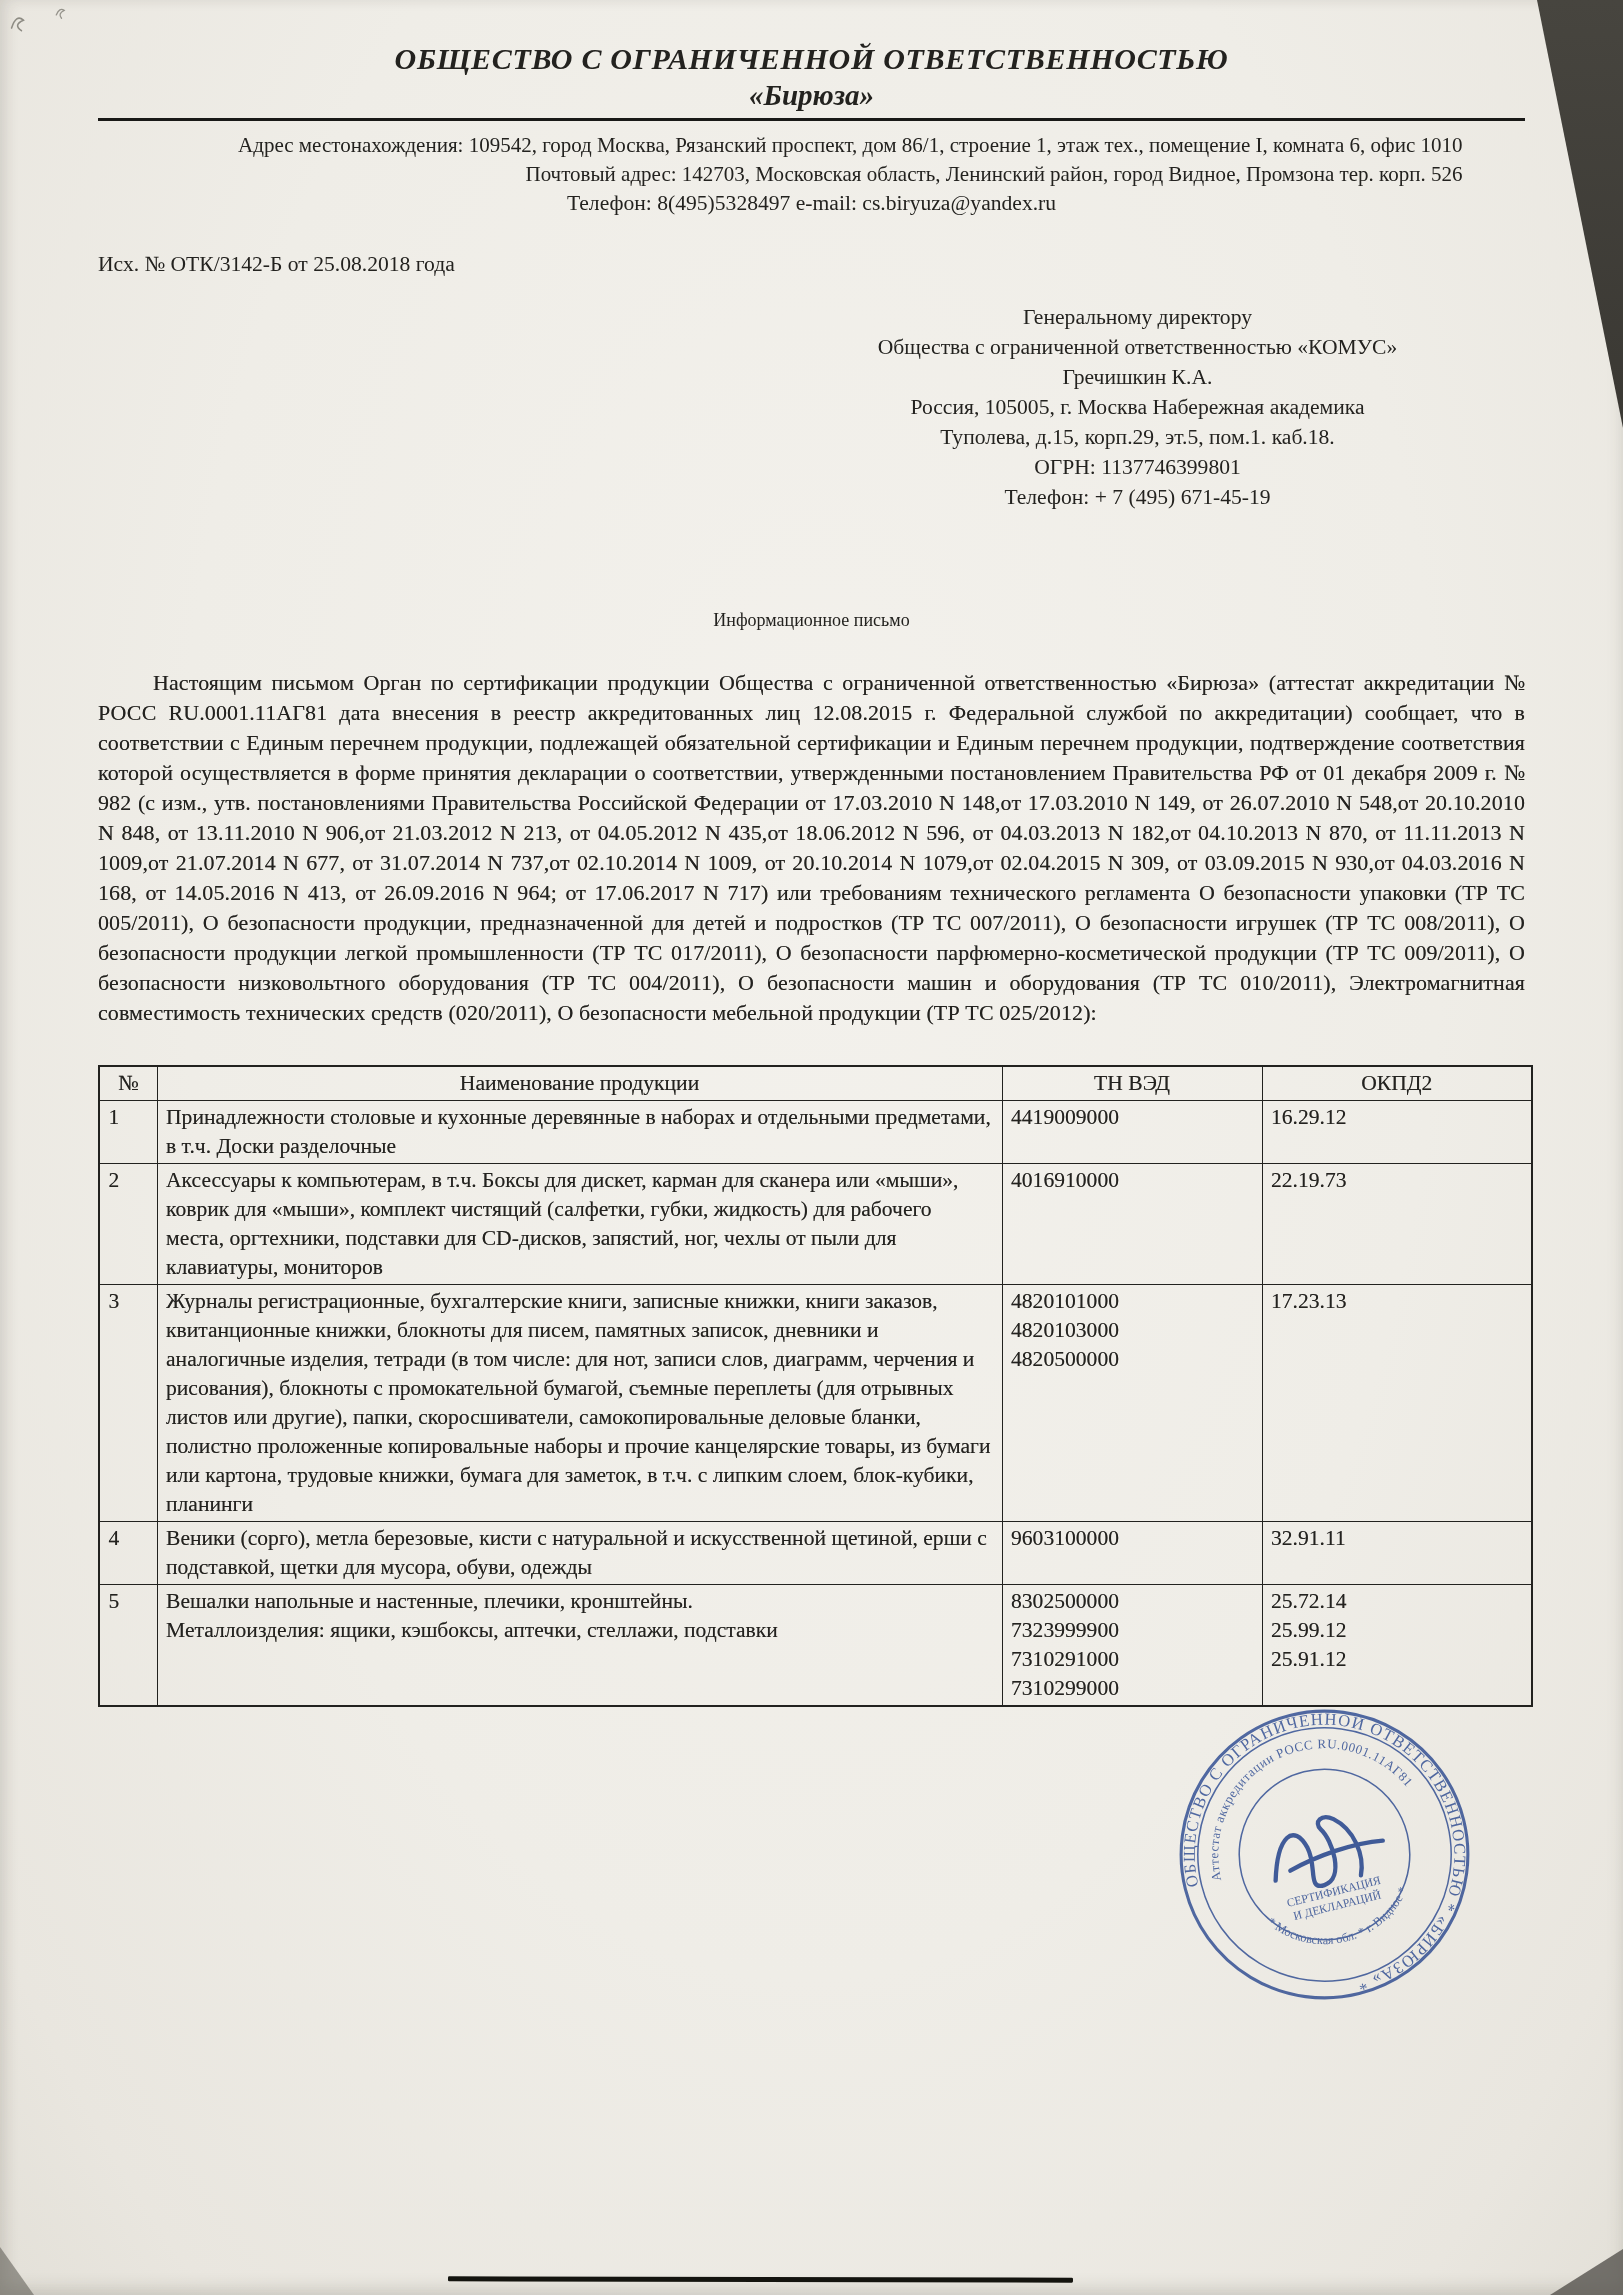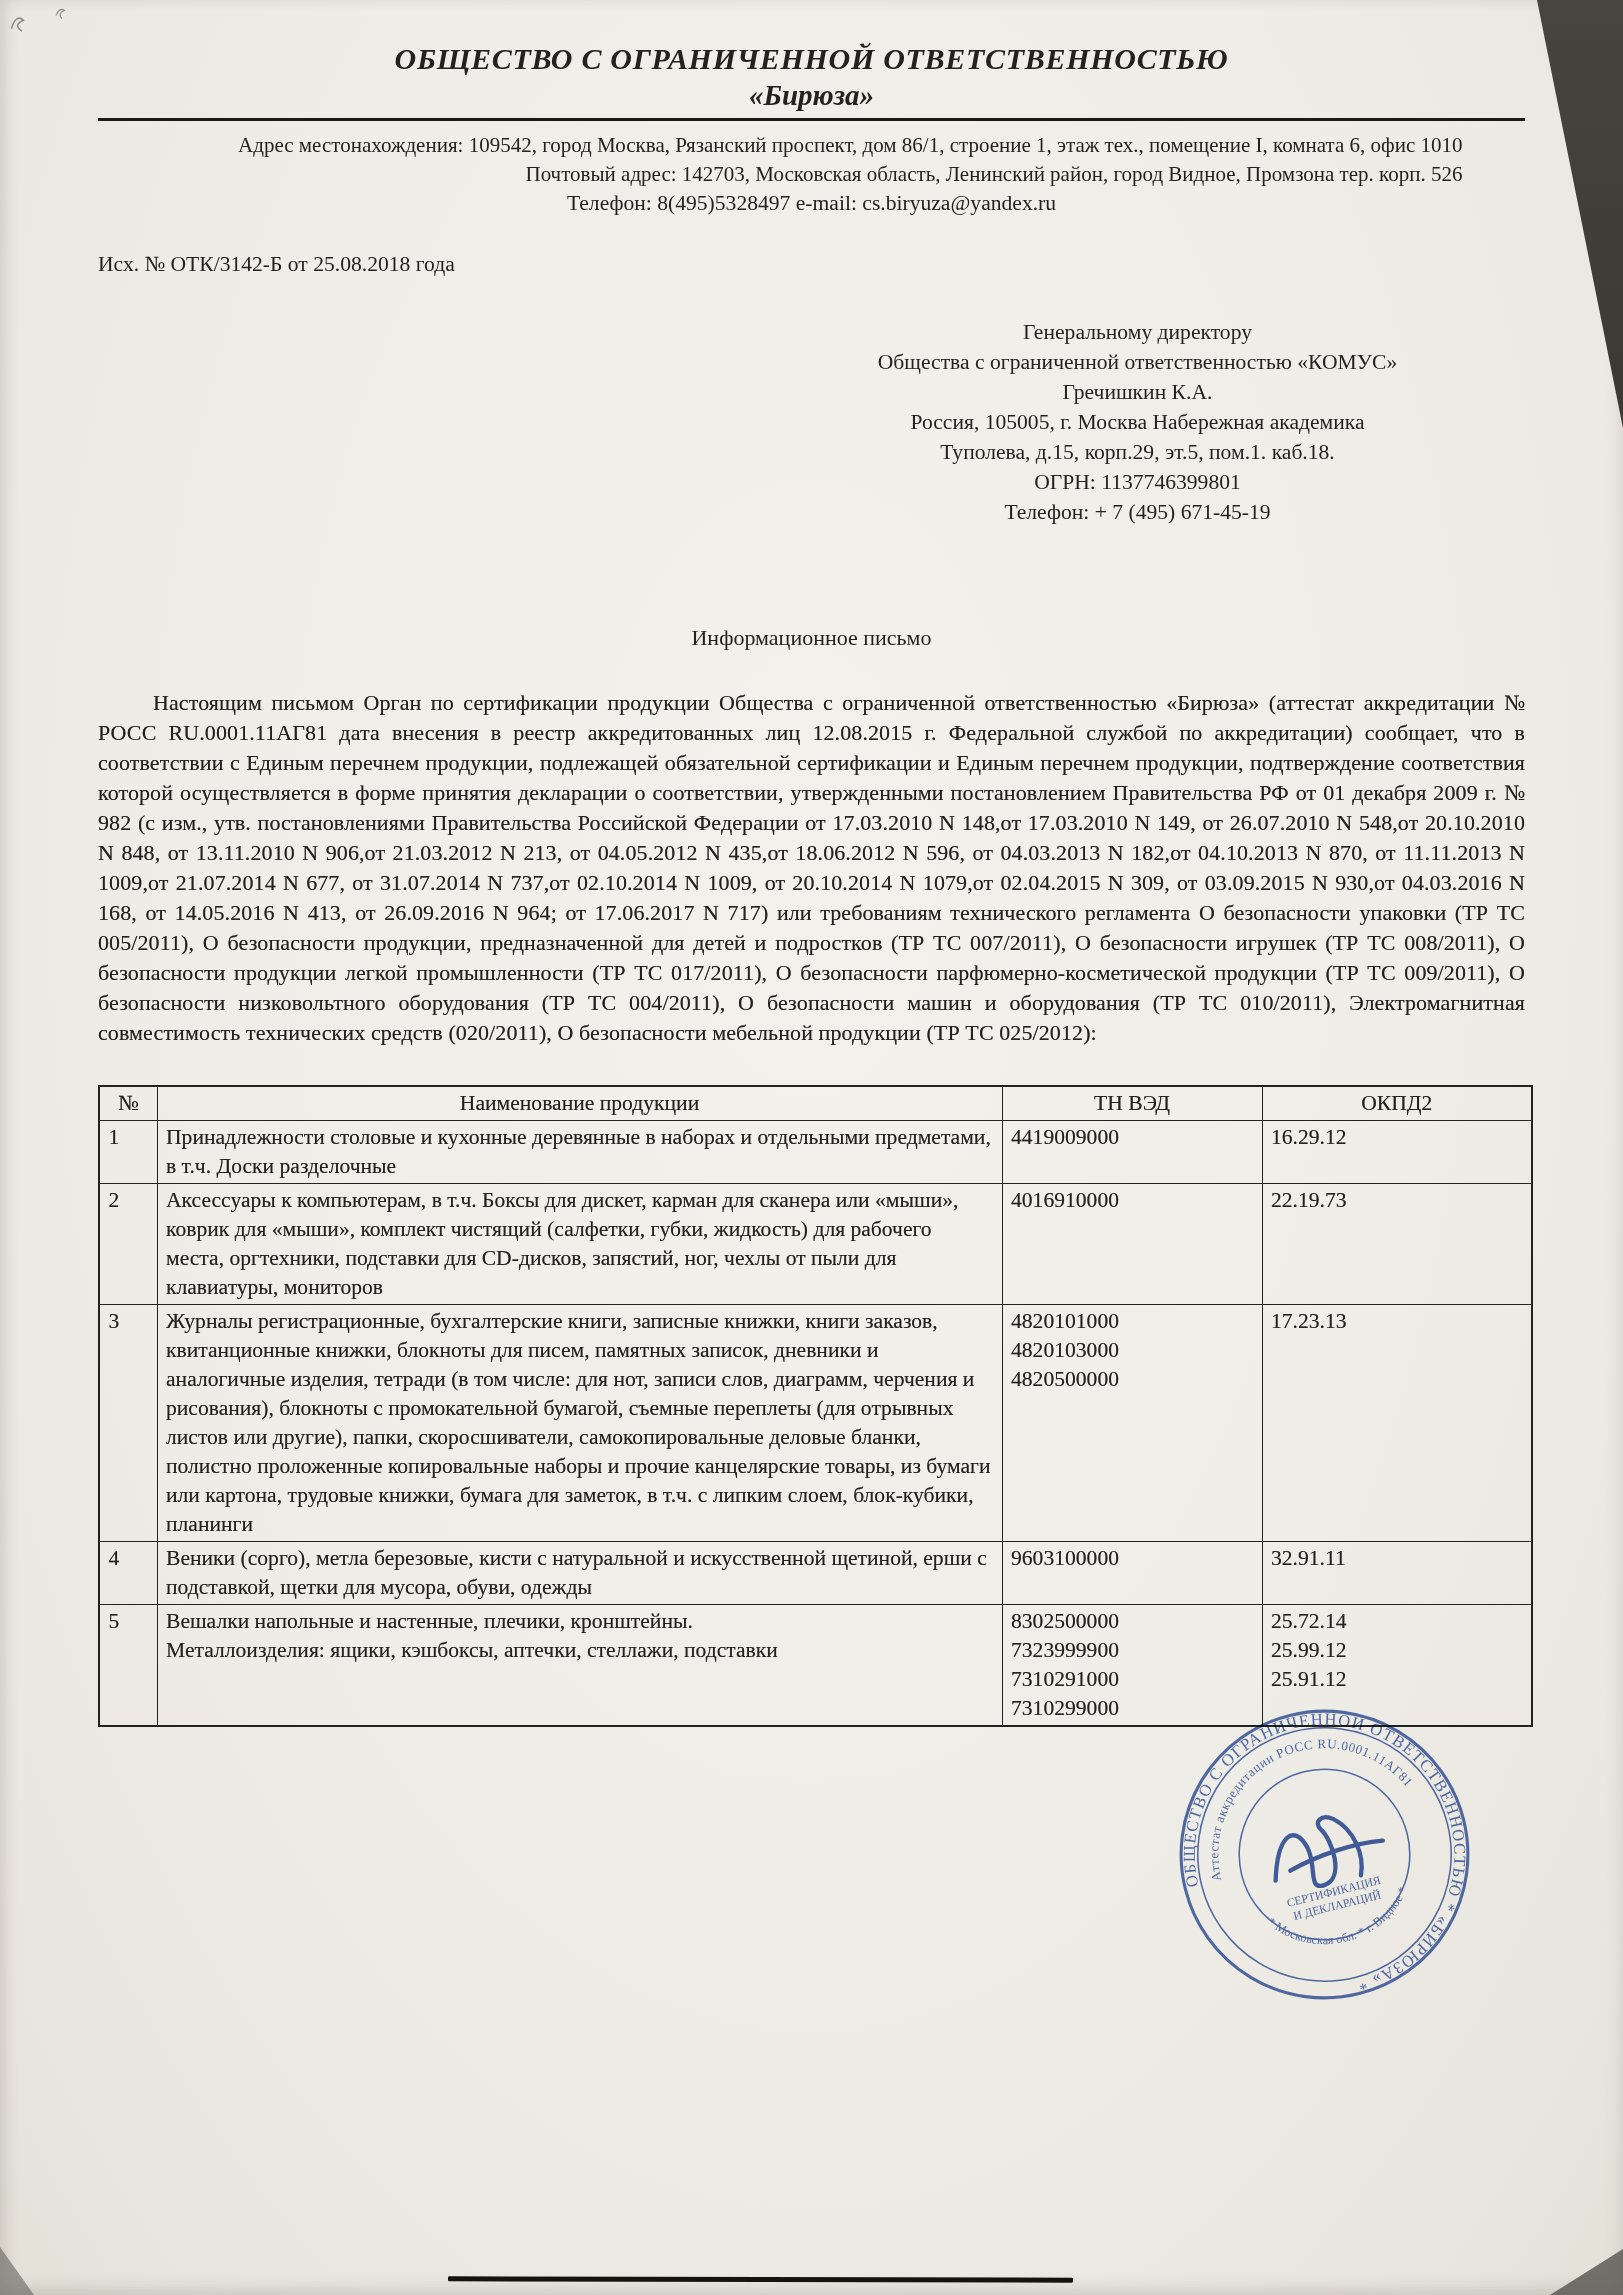--- a/index.html
+++ b/index.html
@@ -18,23 +18,23 @@
   .org-name { text-align:center; font-weight:bold; font-style:italic; font-size:29px; margin-top:2.6px; }
   .rule { height:3.3px; background:#191917; margin-top:6.5px; }
 
   .addr { text-align:right; font-size:21px; line-height:29px; max-width:1302px; margin:0 auto; }
   .addr.first { margin-top:9.2px; }
   .reg { text-align:center; font-size:21.6px; line-height:29px; margin-top:31px; }
   .contact { text-align:center; font-size:21.6px; line-height:29px; }
 
   .ref { font-size:21.6px; margin-top:34px; }
 
-  .recipient { width:775px; margin-left:auto; margin-top:40px; text-align:center; font-size:21.6px; line-height:30px; }
-
-  .title { text-align:center; font-size:22px; margin-top:98px; }
+  .recipient { width:775px; margin-left:auto; margin-top:25px; text-align:center; font-size:21.6px; line-height:30px; }
+
+  .title { text-align:center; font-size:18px; margin-top:98px; }
 
   .body-par {
     margin-top:37px; font-size:22px; line-height:30px;
     text-align:justify; text-indent:55px; letter-spacing:0.1px;
     text-shadow:0 0 0.4px rgba(40,38,34,.55);
   }
 
   table.products { width:1433px; margin-top:37px; border-collapse:collapse; table-layout:fixed; }
   table.products th, table.products td {
     border:1.6px solid #22221f; font-size:21.6px; line-height:29px;

